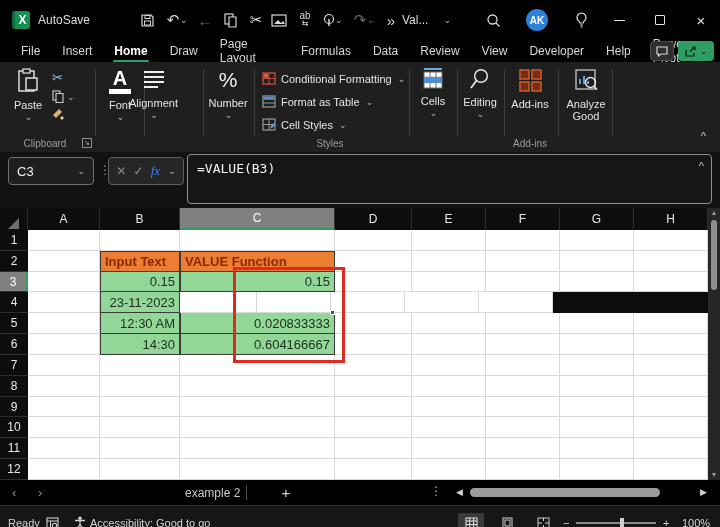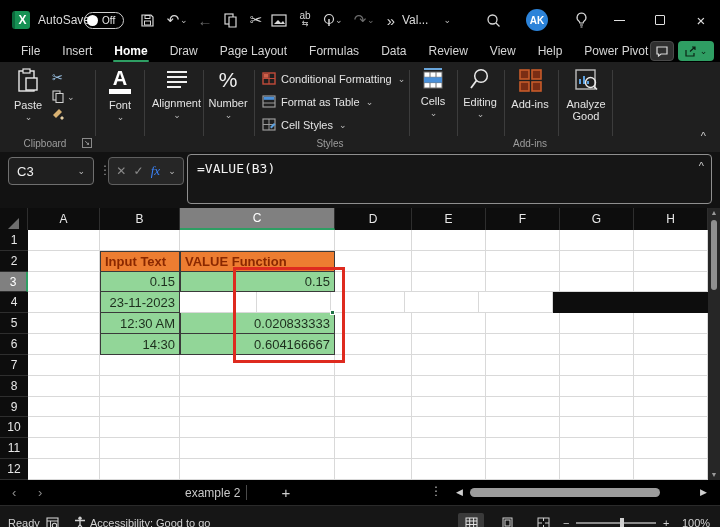--- a/index.html
+++ b/index.html
@@ -104,26 +104,20 @@
 </head>
 <body>
 
 <div class="stage">
 
   <div class="titlebar">
     <div class="tb-item excel-logo">
         <span class="logo-box">X</span>
       </div>
     <div class="tb-item autosave-label">AutoSave</div>
-    <div class="tb-item autosave-toggle">
-      <span class="toggle-pill">
-          <span class="toggle-knob"></span>
-          <span class="toggle-state">Off</span>
-        </span>
-    </div>
     <div class="tb-item qat-icon" style="left:136px">
       <svg width="15" height="15" viewBox="0 0 15 15">
           <path d="M2 2h9l2 2v9H2z" fill="none" stroke="#d8d8d8" stroke-width="1.2"></path>
           <rect x="4.5" y="8" width="6" height="4" fill="none" stroke="#d8d8d8"></rect>
           <rect x="5" y="2.5" width="5" height="3" fill="none" stroke="#d8d8d8"></rect>
         </svg>
     </div>
     <div class="tb-item qat-icon" style="left:162px">↶</div>
     <div class="tb-item chev" style="left:179px">⌄</div>
     <div class="tb-item qat-icon dim" style="left:194px">←</div>
@@ -187,20 +181,21 @@
   <div class="ribbontabs">
     <span class="rtab">File</span>
     <span class="rtab">Insert</span>
     <span class="rtab active">Home</span>
     <span class="rtab">Draw</span>
     <span class="rtab">Page Layout</span>
     <span class="rtab">Formulas</span>
     <span class="rtab">Data</span>
     <span class="rtab">Review</span>
     <span class="rtab">View</span>
+    <span class="rtab">Developer</span>
     <span class="rtab">Help</span>
     <span class="rtab">Power Pivot</span>
   </div>
   <div class="tab-actions">
     <div class="comment-btn">
       <svg width="12" height="11" viewBox="0 0 12 11">
           <path d="M1 1h10v7H5L2.5 10V8H1z" fill="none" stroke="#d8d8d8" stroke-width="1.2"></path>
         </svg>
     </div>
     <div class="share-btn">
@@ -244,21 +239,21 @@
     <div class="rdiv" style="left:95px"></div>
 
     <div class="bigbtn" style="left:100px; width:40px">
       <span class="fonticon-A">A</span>
       <span class="fonticon-bar"></span>
       <span class="blabel">Font</span>
       <span class="chev">⌄</span>
     </div>
     <div class="rdiv" style="left:144px"></div>
 
-    <div class="bigbtn" style="left:152px; width:49px">
+    <div class="bigbtn" style="left:129px; width:49px">
       <svg width="24" height="24" viewBox="0 0 24 24">
           <path d="M2 4h20M2 9h20M2 14h20M2 19h14" stroke="#efefef" stroke-width="2"></path>
         </svg>
       <span class="blabel">Alignment</span>
       <span class="chev">⌄</span>
     </div>
     <div class="rdiv" style="left:203px"></div>
 
     <div class="bigbtn" style="left:203px; width:50px">
       <span class="pct">%</span>

